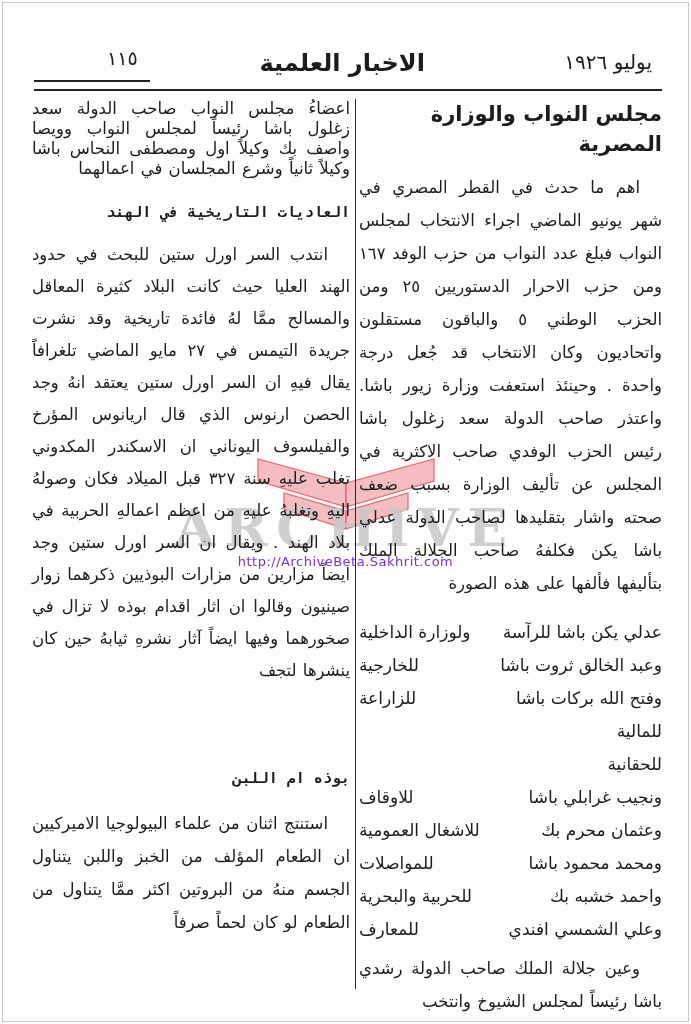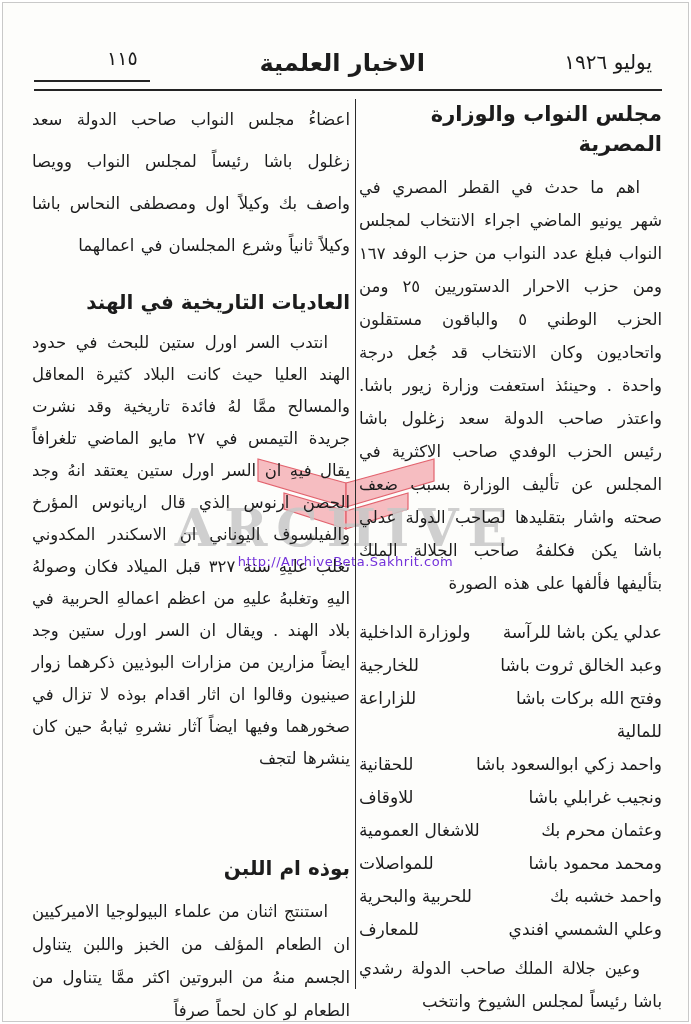--- a/index.html
+++ b/index.html
@@ -42,27 +42,27 @@
   }
   
   .col { position: absolute; top: 96px; direction: rtl; z-index: 1; }
   .col-right { right: 26px; width: 303px; }
   .col-left  { left: 29px;  width: 318px; }
 
   .col-heading {
     text-align: right; font-weight: bold; font-size: 21px;
     margin: 0 0 12px 0; line-height: 30px;
   }
-  .col-heading.small { font-size: 20px; }
+  .col-heading.small { font-size: 15px; font-family: Liberation Mono, monospace; }
   .para {
     font-size: 16.5px; line-height: 33px; text-align: justify;
     margin: 0; word-spacing: 1px;
   }
   .para.indent { text-indent: 22px; }
-  .col-left .para.tight { line-height: 42px; }
+  .col-left .para.tight { line-height: 20px; }
   .col-left .para.body { line-height: 32px; }
   .heading-hist { margin: 20px 0 10px 0; }
   .heading-milk { margin: 78px 0 12px 0; }
 
   .ministers { margin-top: 16px; }
   .minister-row {
     display: flex; justify-content: space-between; align-items: baseline;
     font-size: 17px; line-height: 33px; white-space: nowrap;
   }
   .final-para { margin-top: 6px; }
@@ -120,21 +120,20 @@
           <span>للخارجية</span>
         </div>
         <div class="minister-row">
           <span>وفتح الله بركات باشا</span>
           <span>للزاراعة</span>
         </div>
         <div class="minister-row">
           <span>للمالية</span>
         </div>
         <div class="minister-row">
-          <span>واحمد زكي ابوالسعود باشا</span>
           <span>للحقانية</span>
         </div>
         <div class="minister-row">
           <span>ونجيب غرابلي باشا</span>
           <span>للاوقاف</span>
         </div>
         <div class="minister-row">
           <span>وعثمان محرم بك</span>
           <span>للاشغال العمومية</span>
         </div>

